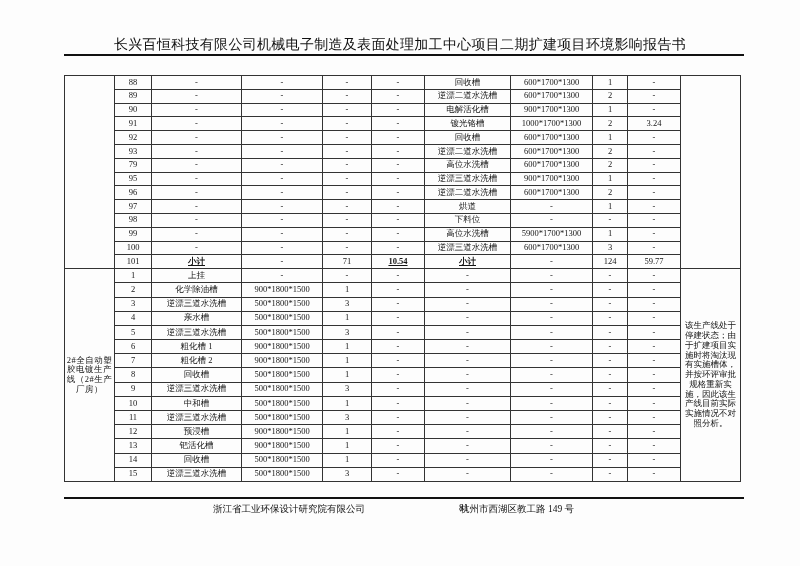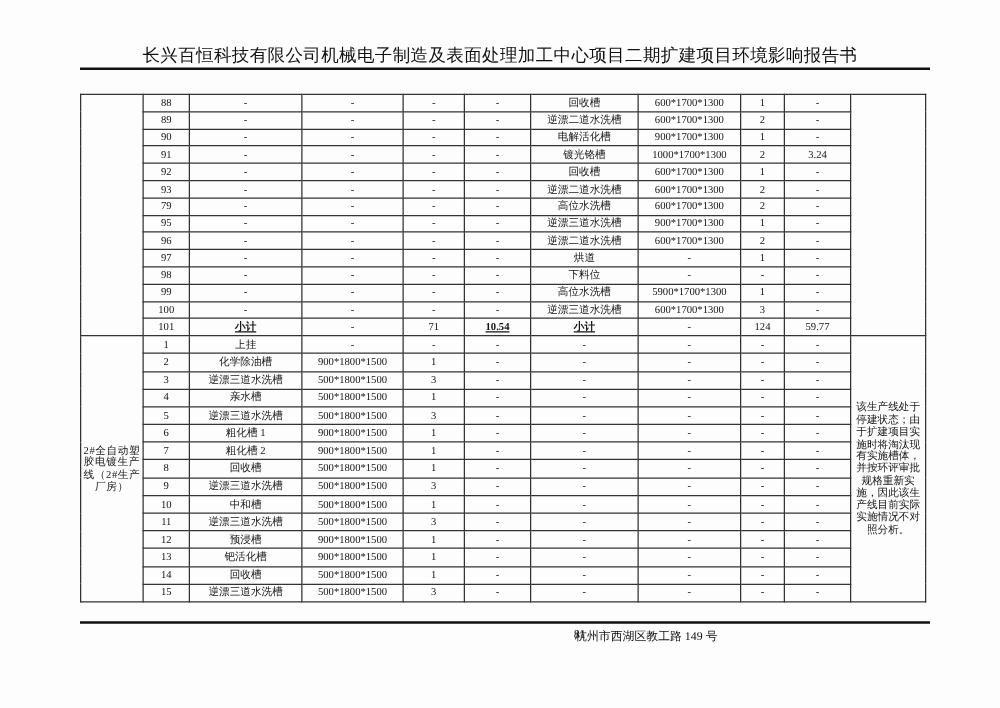--- a/index.html
+++ b/index.html
@@ -399,15 +399,16 @@
         <td>-</td>
         <td>-</td>
         <td>-</td>
         <td>-</td>
       </tr>
     </tbody>
   </table>
 
 <div class="footer-rule"></div>
 <div class="footer">
+  <span class="company">浙江省工业环保设计研究院有限公司</span>
   <span class="pagenum">81</span>
   <span class="address">杭州市西湖区教工路 149 号</span>
 </div>
 
 </body></html>

